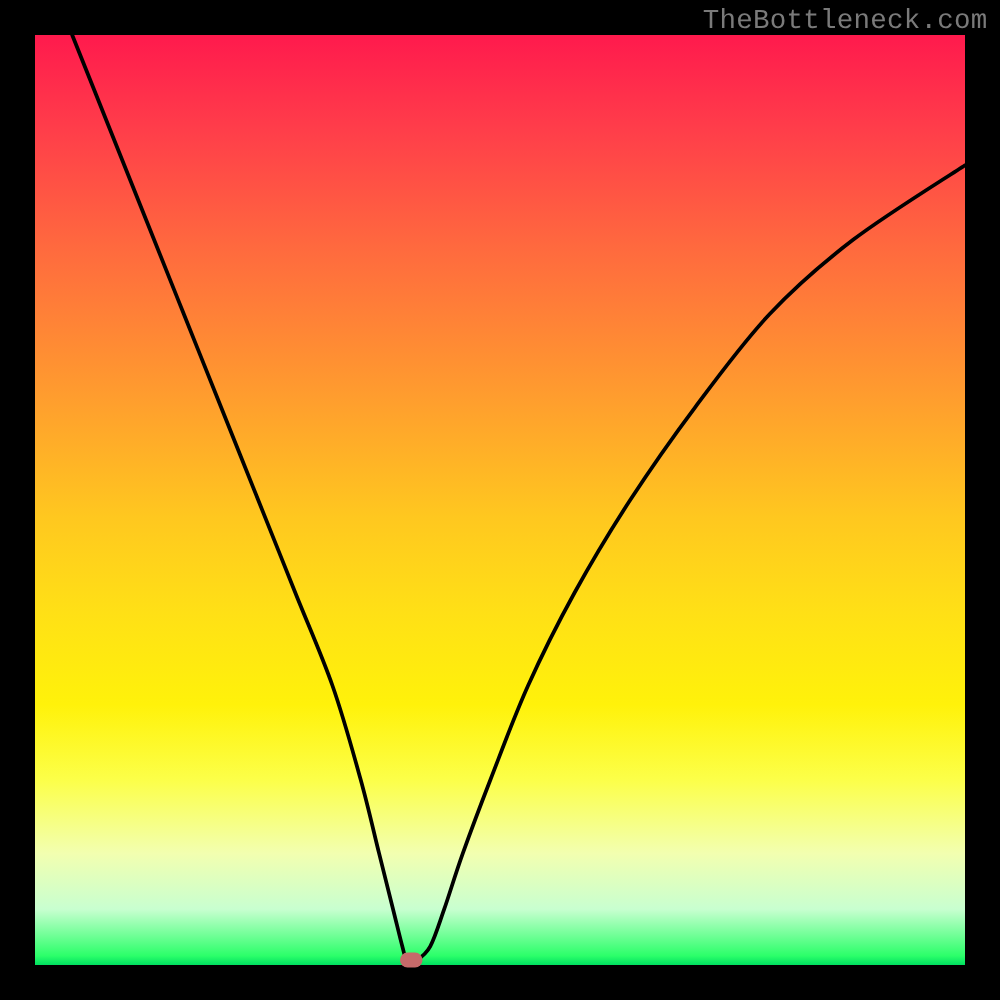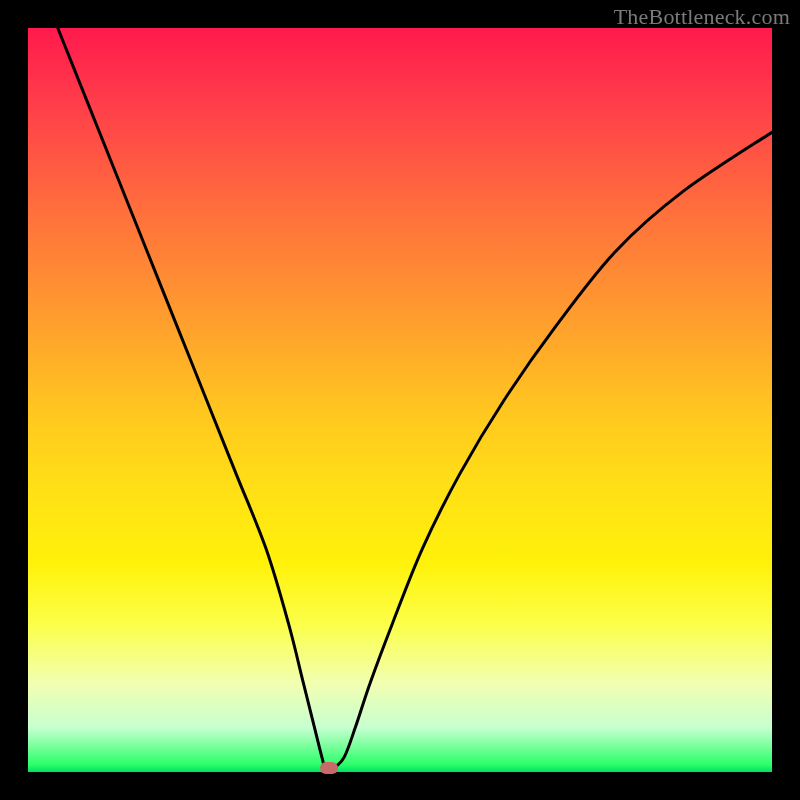--- a/index.html
+++ b/index.html
@@ -41,21 +41,21 @@
       #00e060 100%
     );
   }
   .watermark {
     position: absolute;
     top: 4px;
     right: 10px;
     color: #7a7a7a;
     font-size: 22px;
     letter-spacing: 0.2px;
-    font-family: Liberation Serif, serif;
+    font-family: Liberation Mono, monospace;
   }
   svg.curve {
     position: absolute;
     left: 0;
     top: 0;
     width: 744px;
     height: 744px;
     overflow: visible;
   }
   .marker {

